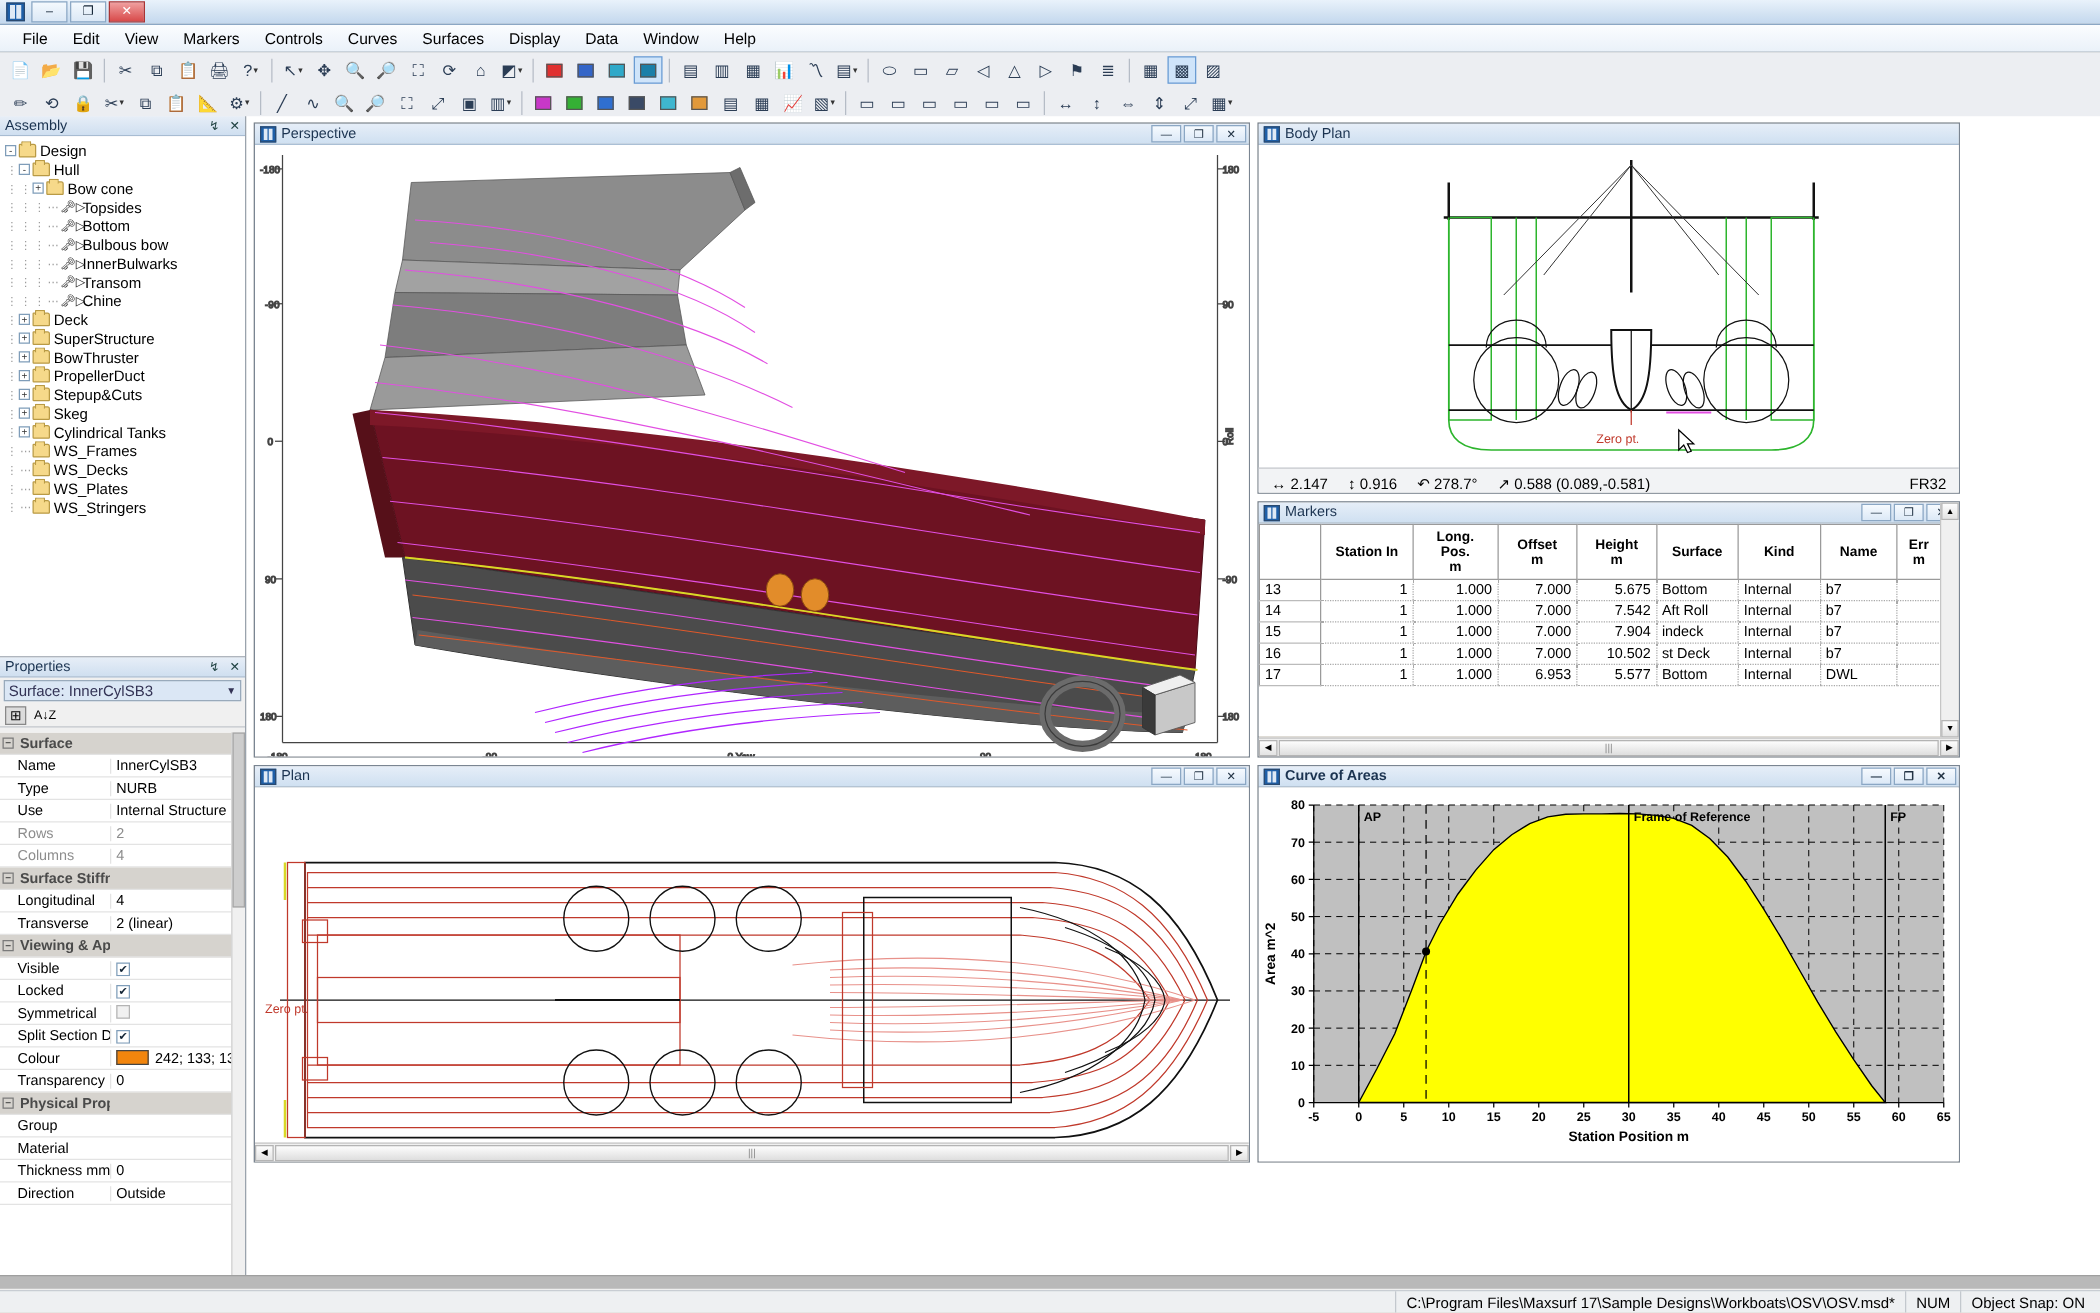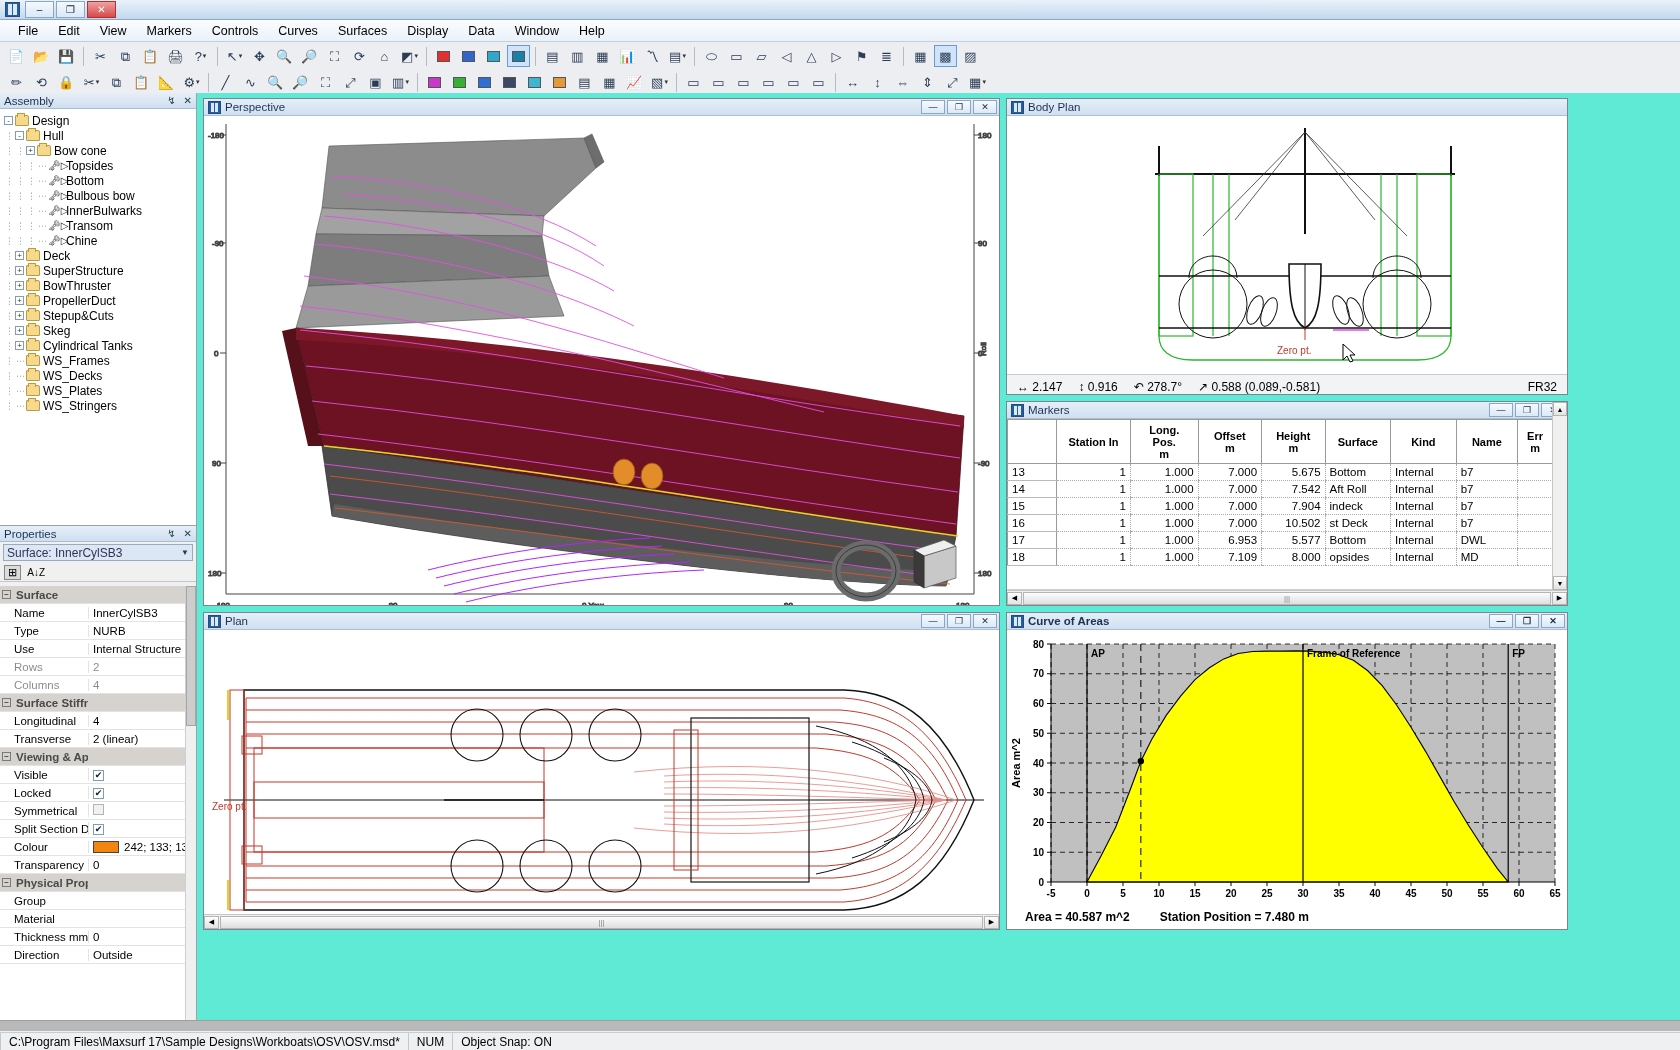--- a/index.html
+++ b/index.html
@@ -44,21 +44,21 @@
     width:23px;height:22px;margin:0 1px;border:1px solid transparent;
     display:flex;align-items:center;justify-content:center;position:relative;
     background:transparent;
   }
   .tsep{width:1px;height:19px;background:#b5bcc6;margin:0 4px;}
   .tgrp{display:flex;align-items:center;}
   .gl{font-size:13px;line-height:1;color:#2b3d55;}
   .sq{width:13px;height:11px;border:1px solid #555;}
   .caret{font-size:7px;margin-left:1px;color:#333;}
   
-  .workspace{position:absolute;left:0;top:93px;right:0;bottom:30px;background:#5eead4;}
+  .workspace{position:absolute;left:0;top:93px;right:0;bottom:30px;background:#ffffff;}
   
   .panelhdr{
     height:16px;background:linear-gradient(#e7eef7,#cfdff0);border-bottom:1px solid #a8bcd2;
     display:flex;align-items:center;padding:0 4px;font-size:11.5px;color:#1b3350;
   }
   .pinbtn{margin-left:auto;display:flex;gap:8px;font-size:10px;color:#244;}
   
   .leftcol{position:absolute;left:0;top:0;width:197px;bottom:0;background:#f0f0f0;
            border-right:1px solid #9aa3ad;}
   .tree{position:absolute;top:16px;left:0;right:0;height:420px;background:#fff;
@@ -119,21 +119,21 @@
              padding:1px 2px;height:44px;vertical-align:middle;}
   .mtable td{border-left:1px dotted #a9a9a9;border-bottom:1px dotted #a9a9a9;
              padding:1px 4px;height:17px;background:#fff;}
   .mtable td.idx{text-align:left;border-left:1px solid #9a9a9a;border-right:1px solid #9a9a9a;
                  border-bottom:1px solid #bbb;background:#fff;}
   .mtable td.num{text-align:right;}
   .mtable td.txt{text-align:left;}
   
   .statusbar{position:absolute;left:0;right:0;bottom:0;height:30px;background:#d4d0c8;}
   .sbtop{height:12px;background:#b9b9b9;border-top:1px solid #9f9f9f;border-bottom:1px solid #efefef;}
-  .sbbot{height:18px;display:flex;align-items:center;font-size:12px;
+  .sbbot{height:18px;display:flex;align-items:center;justify-content:flex-end;font-size:12px;
          background:#eef0f2;border-top:1px solid #c8cdd3;padding-right:4px;gap:0;}
   .sbcell{border-left:1px solid #c3c8ce;padding:0 8px;height:17px;display:flex;align-items:center;}
 </style>
 </head>
 <body>
 
 <div class="titlebar">
   <div class="appicon"></div>
   <div class="winbtns">
     <div class="winbtn">–</div>
@@ -1041,31 +1041,20 @@
             </tr>
             <tr>
               <td class="idx">17</td>
               <td class="num">1</td>
               <td class="num">1.000</td>
               <td class="num">6.953</td>
               <td class="num">5.577</td>
               <td class="txt">Bottom</td>
               <td class="txt">Internal</td>
               <td class="txt">DWL</td>
-              <td class="txt"></td>
-            </tr>
-            <tr>
-              <td class="idx">18</td>
-              <td class="num">1</td>
-              <td class="num">1.000</td>
-              <td class="num">7.109</td>
-              <td class="num">8.000</td>
-              <td class="txt">opsides</td>
-              <td class="txt">Internal</td>
-              <td class="txt">MD</td>
               <td class="txt"></td>
             </tr>
           </tbody>
       </table>
     </div>
     <div class="vsb">
       <div style="height:14px;border:1px solid #b4b4b4;background:linear-gradient(#fdfdfd,#e3e3e3);
                   display:flex;align-items:center;justify-content:center;font-size:7px;">▲</div>
       <div style="position:absolute;bottom:0;width:100%;height:14px;border:1px solid #b4b4b4;
                   background:linear-gradient(#fdfdfd,#e3e3e3);display:flex;align-items:center;
@@ -1171,31 +1160,20 @@
           <line x1="476" y1="252" x2="476" y2="256" stroke="#000" stroke-width="1"></line>
           <text x="476" y="267" text-anchor="middle" font-family="Liberation Sans" font-size="10" fill="#000">55</text>
           <line x1="512" y1="252" x2="512" y2="256" stroke="#000" stroke-width="1"></line>
           <text x="512" y="267" text-anchor="middle" font-family="Liberation Sans" font-size="10" fill="#000">60</text>
           <line x1="548" y1="252" x2="548" y2="256" stroke="#000" stroke-width="1"></line>
           <text x="548" y="267" text-anchor="middle" font-family="Liberation Sans" font-size="10" fill="#000">65</text>
           <text x="296" y="283" text-anchor="middle" font-family="Liberation Sans" font-size="11" fill="#000">Station Position  m</text>
           <text x="13" y="133" text-anchor="middle" font-family="Liberation Sans" font-size="11" fill="#000" transform="rotate(-90 13 133)">Area  m^2</text>
         </svg>
     </div>
-    <div style="position:absolute;left:0;right:0;bottom:0;height:24px;background:#fff;
-                display:flex;align-items:center;gap:30px;padding-left:18px;font-size:12px;">
-      <span>
-        <span>Area =</span>
-        <span>40.587 m^2</span>
-      </span>
-      <span>
-        <span>Station Position =</span>
-        <span>7.480 m</span>
-      </span>
-    </div>
   </div>
 
 </div>
 
 <div class="statusbar">
   <div class="sbtop"></div>
   <div class="sbbot">
     <span class="sbcell">C:\Program Files\Maxsurf 17\Sample Designs\Workboats\OSV\OSV.msd*</span>
     <span class="sbcell">NUM</span>
     <span class="sbcell">Object Snap: ON</span>

